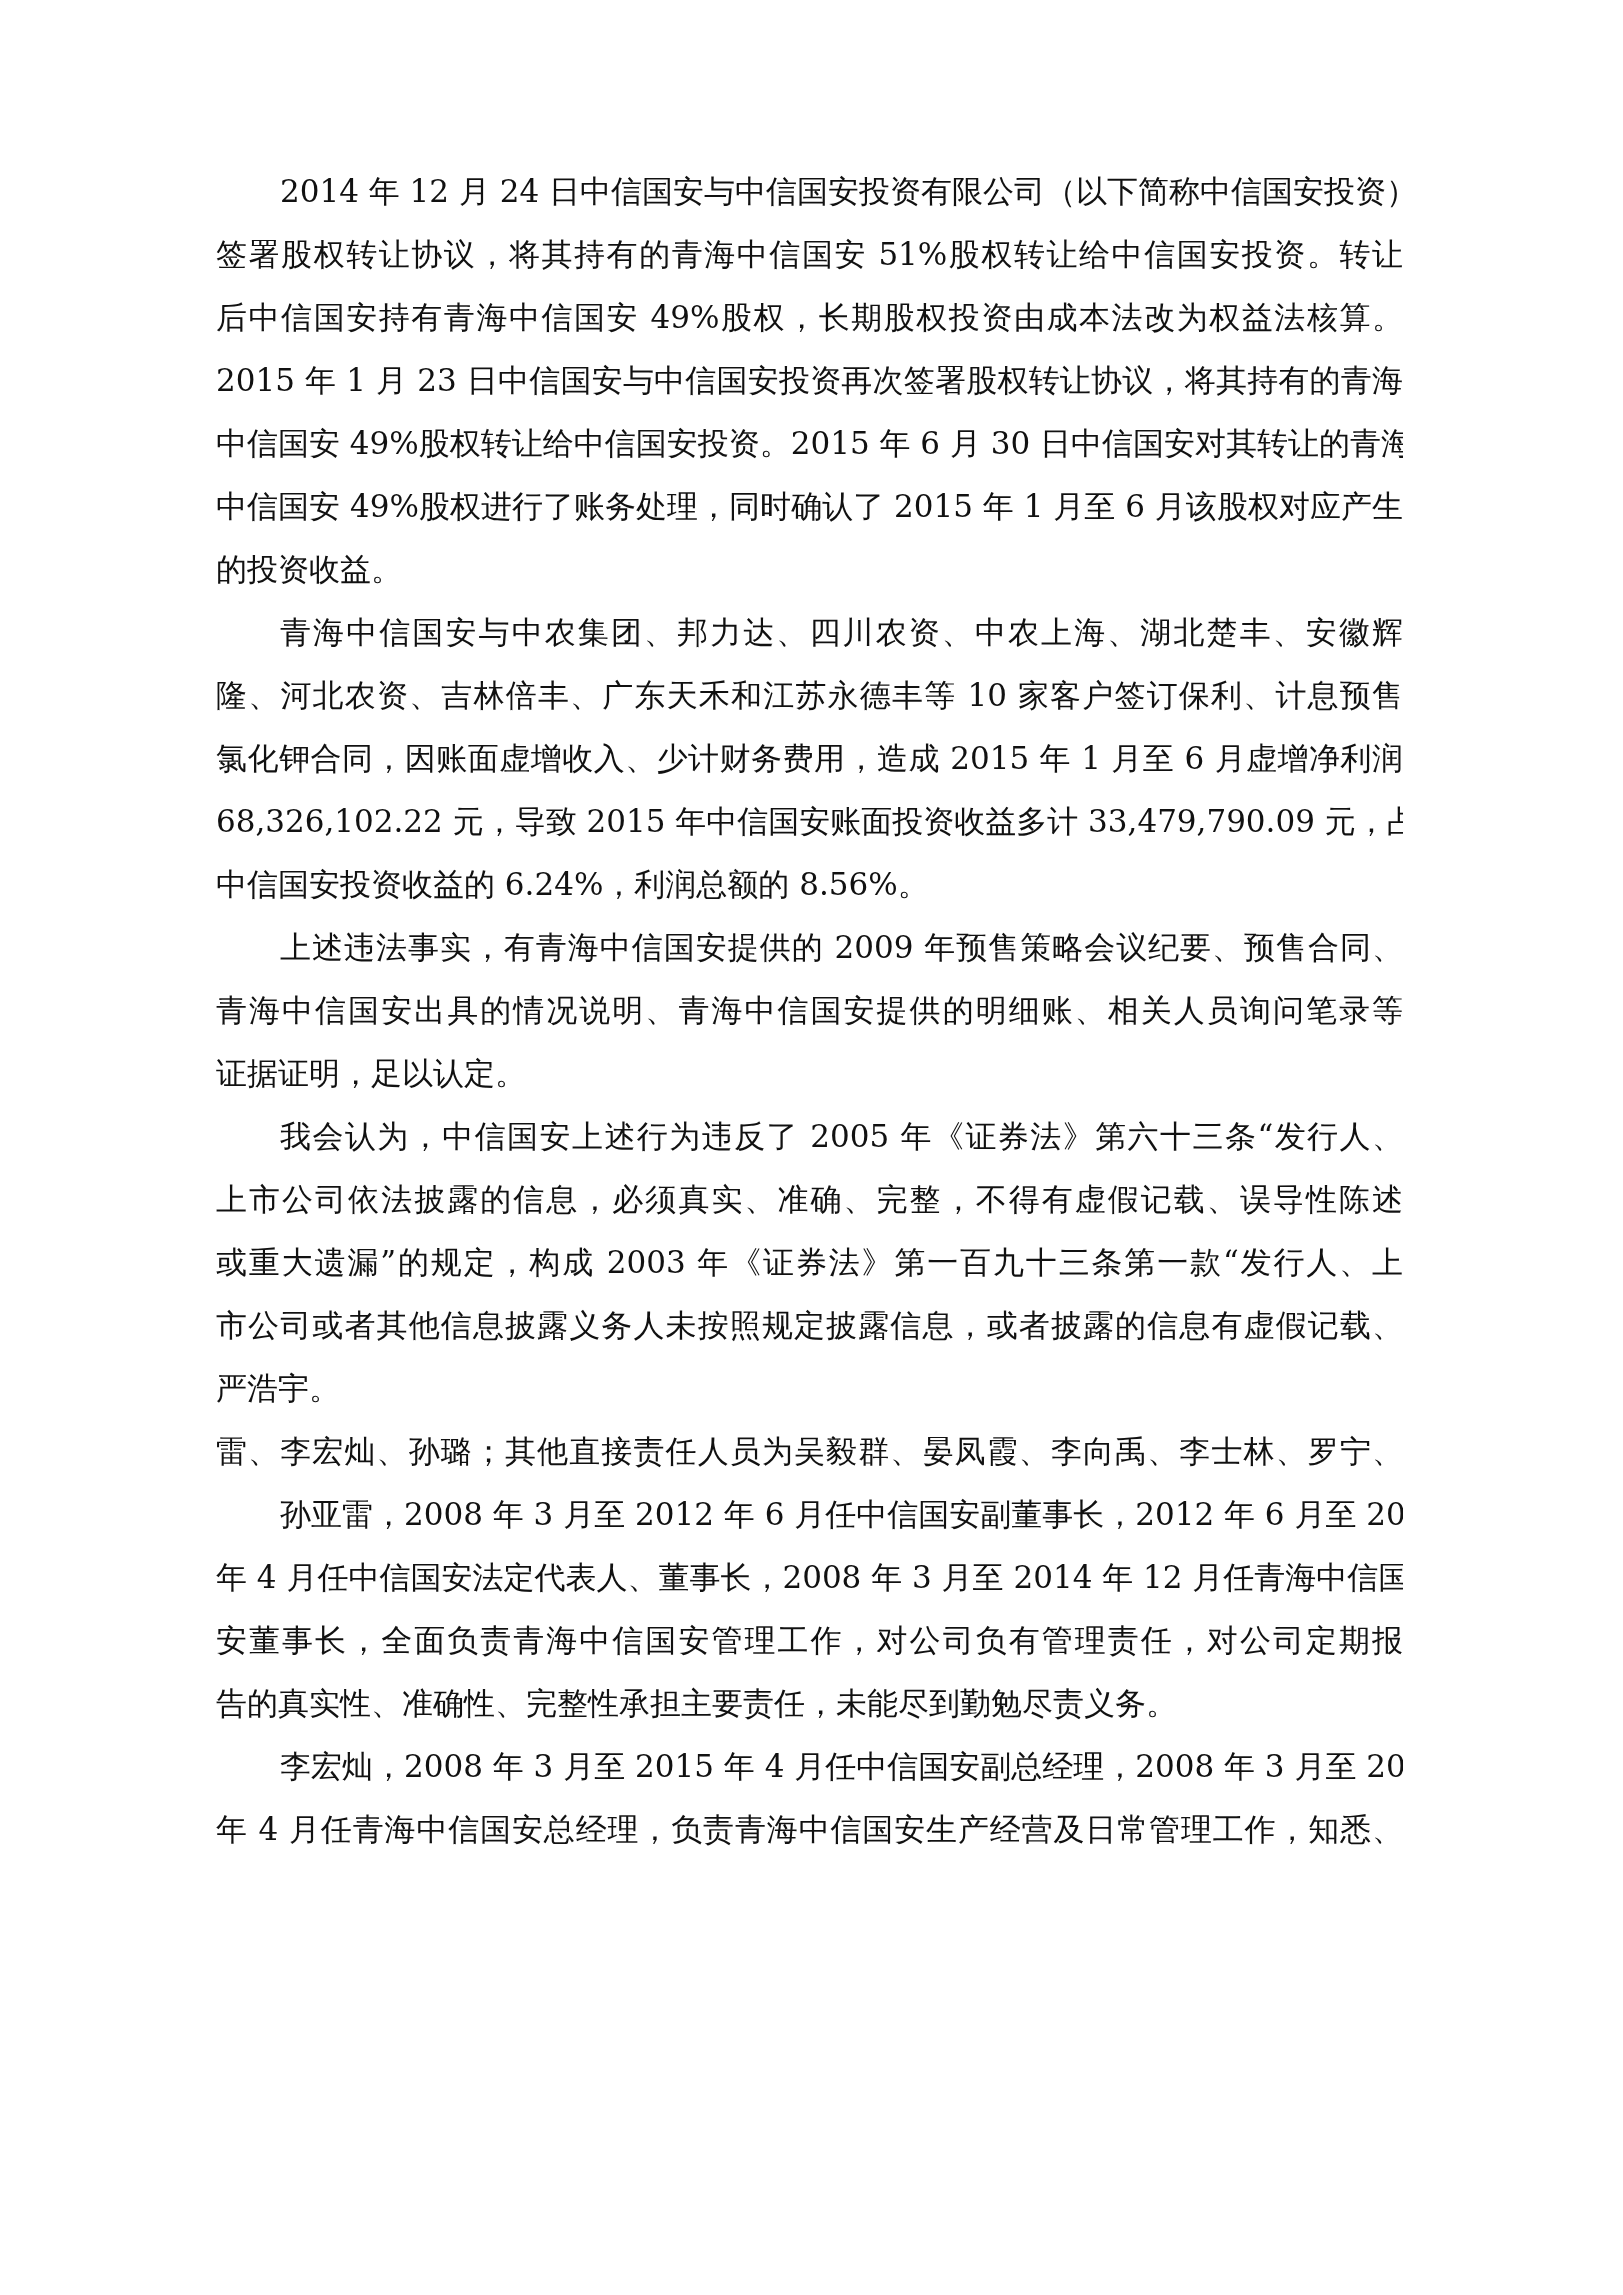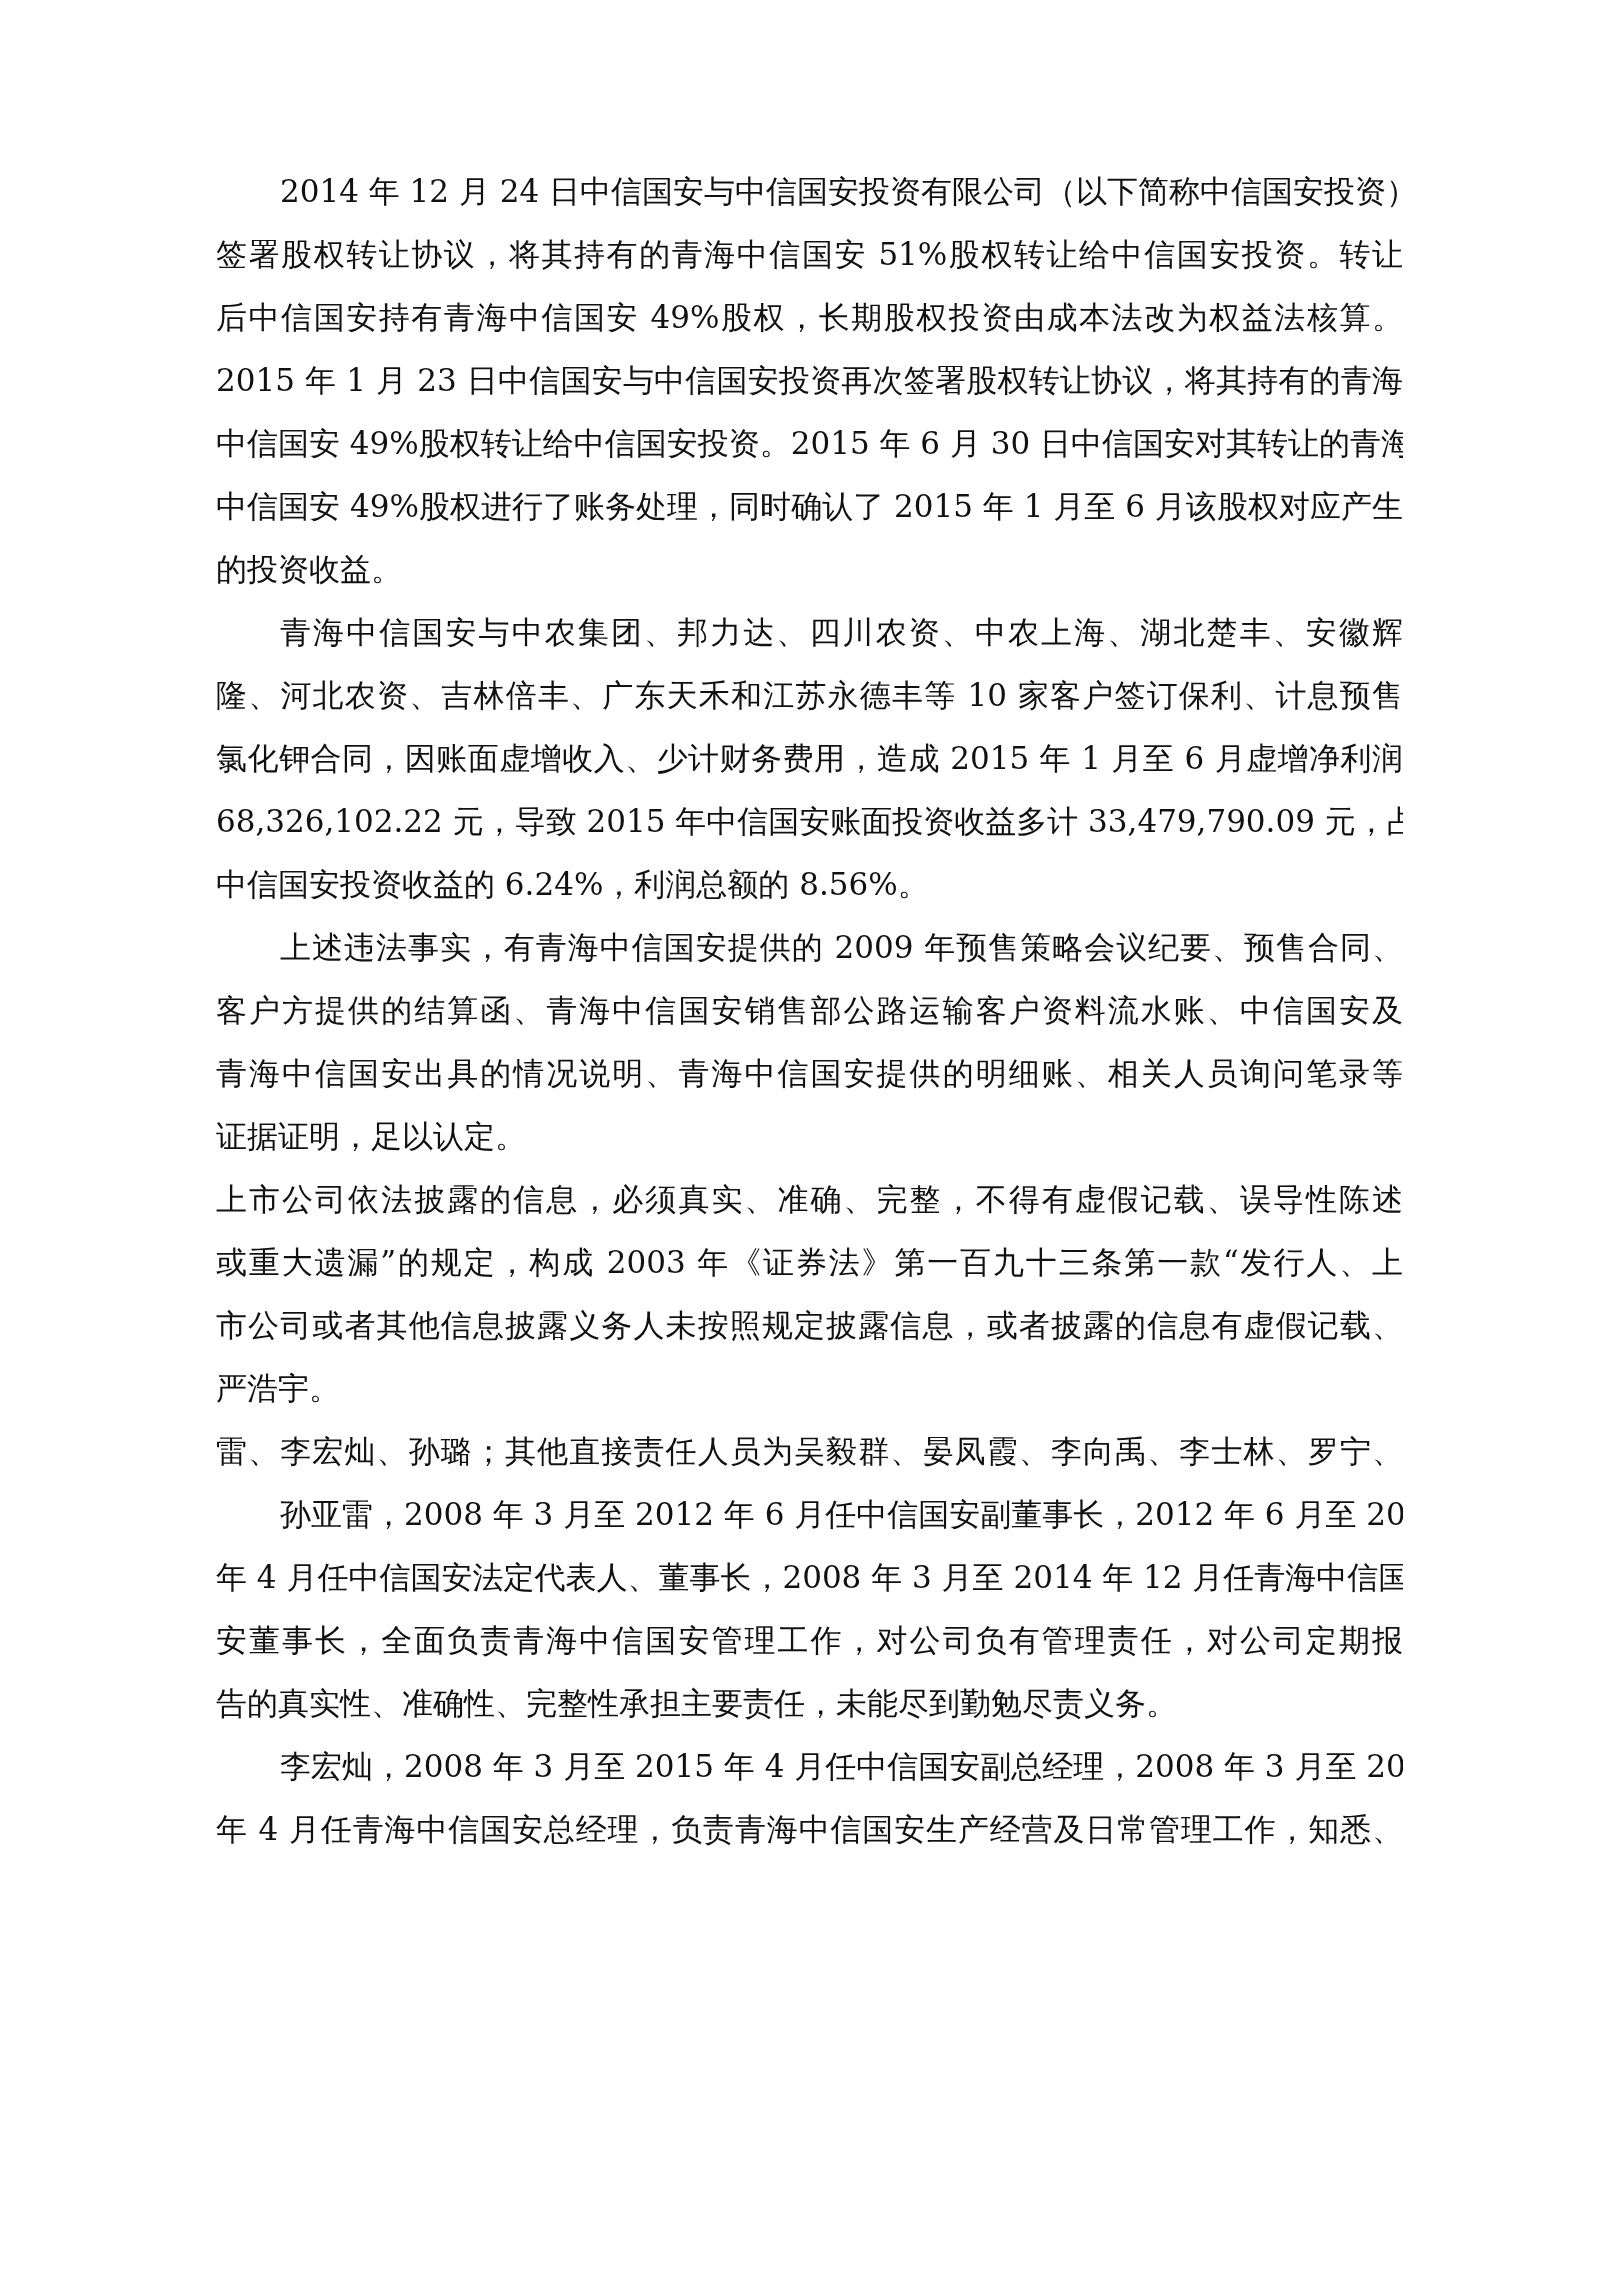--- a/index.html
+++ b/index.html
@@ -60,26 +60,26 @@
   <div class="para">
     <span class="line indent">青海中信国安与中农集团、邦力达、四川农资、中农上海、湖北楚丰、安徽辉</span>
     <span class="line">隆、河北农资、吉林倍丰、广东天禾和江苏永德丰等 10 家客户签订保利、计息预售</span>
     <span class="line">氯化钾合同，因账面虚增收入、少计财务费用，造成 2015 年 1 月至 6 月虚增净利润</span>
     <span class="line">68,326,102.22 元，导致 2015 年中信国安账面投资收益多计 33,479,790.09 元，占当年</span>
     <span class="line last">中信国安投资收益的 6.24%，利润总额的 8.56%。</span>
   </div>
 
   <div class="para">
     <span class="line indent">上述违法事实，有青海中信国安提供的 2009 年预售策略会议纪要、预售合同、</span>
-    <span class="line">客户方提供的结算函、青海中信国安销售部公路运输客户资料流水账、中信国安及</span>
     <span class="line">青海中信国安出具的情况说明、青海中信国安提供的明细账、相关人员询问笔录等</span>
     <span class="line last">证据证明，足以认定。</span>
   </div>
 
   <div class="para">
+    <span class="line indent">我会认为，中信国安上述行为违反了 2005 年《证券法》第六十三条“发行人、</span>
     <span class="line">上市公司依法披露的信息，必须真实、准确、完整，不得有虚假记载、误导性陈述</span>
     <span class="line">或重大遗漏”的规定，构成 2003 年《证券法》第一百九十三条第一款“发行人、上</span>
     <span class="line">市公司或者其他信息披露义务人未按照规定披露信息，或者披露的信息有虚假记载、</span>
     <span class="line last">严浩宇。</span>
     <span class="line">雷、李宏灿、孙璐；其他直接责任人员为吴毅群、晏凤霞、李向禹、李士林、罗宁、</span>
   </div>
 
   <div class="para">
     <span class="line indent">孙亚雷，2008 年 3 月至 2012 年 6 月任中信国安副董事长，2012 年 6 月至 2014</span>
     <span class="line">年 4 月任中信国安法定代表人、董事长，2008 年 3 月至 2014 年 12 月任青海中信国</span>

